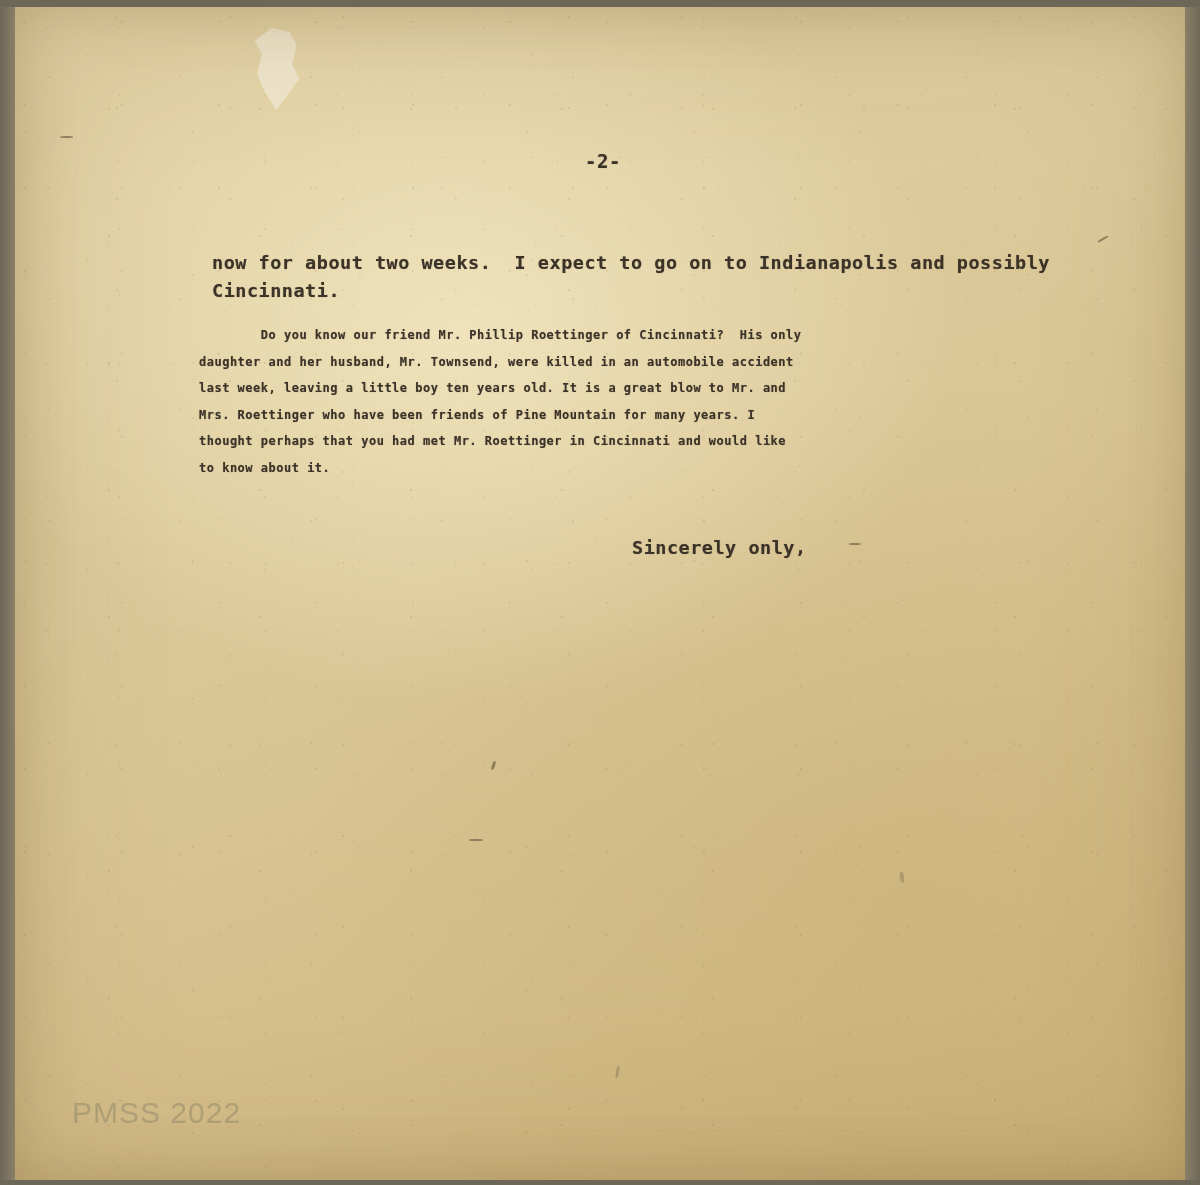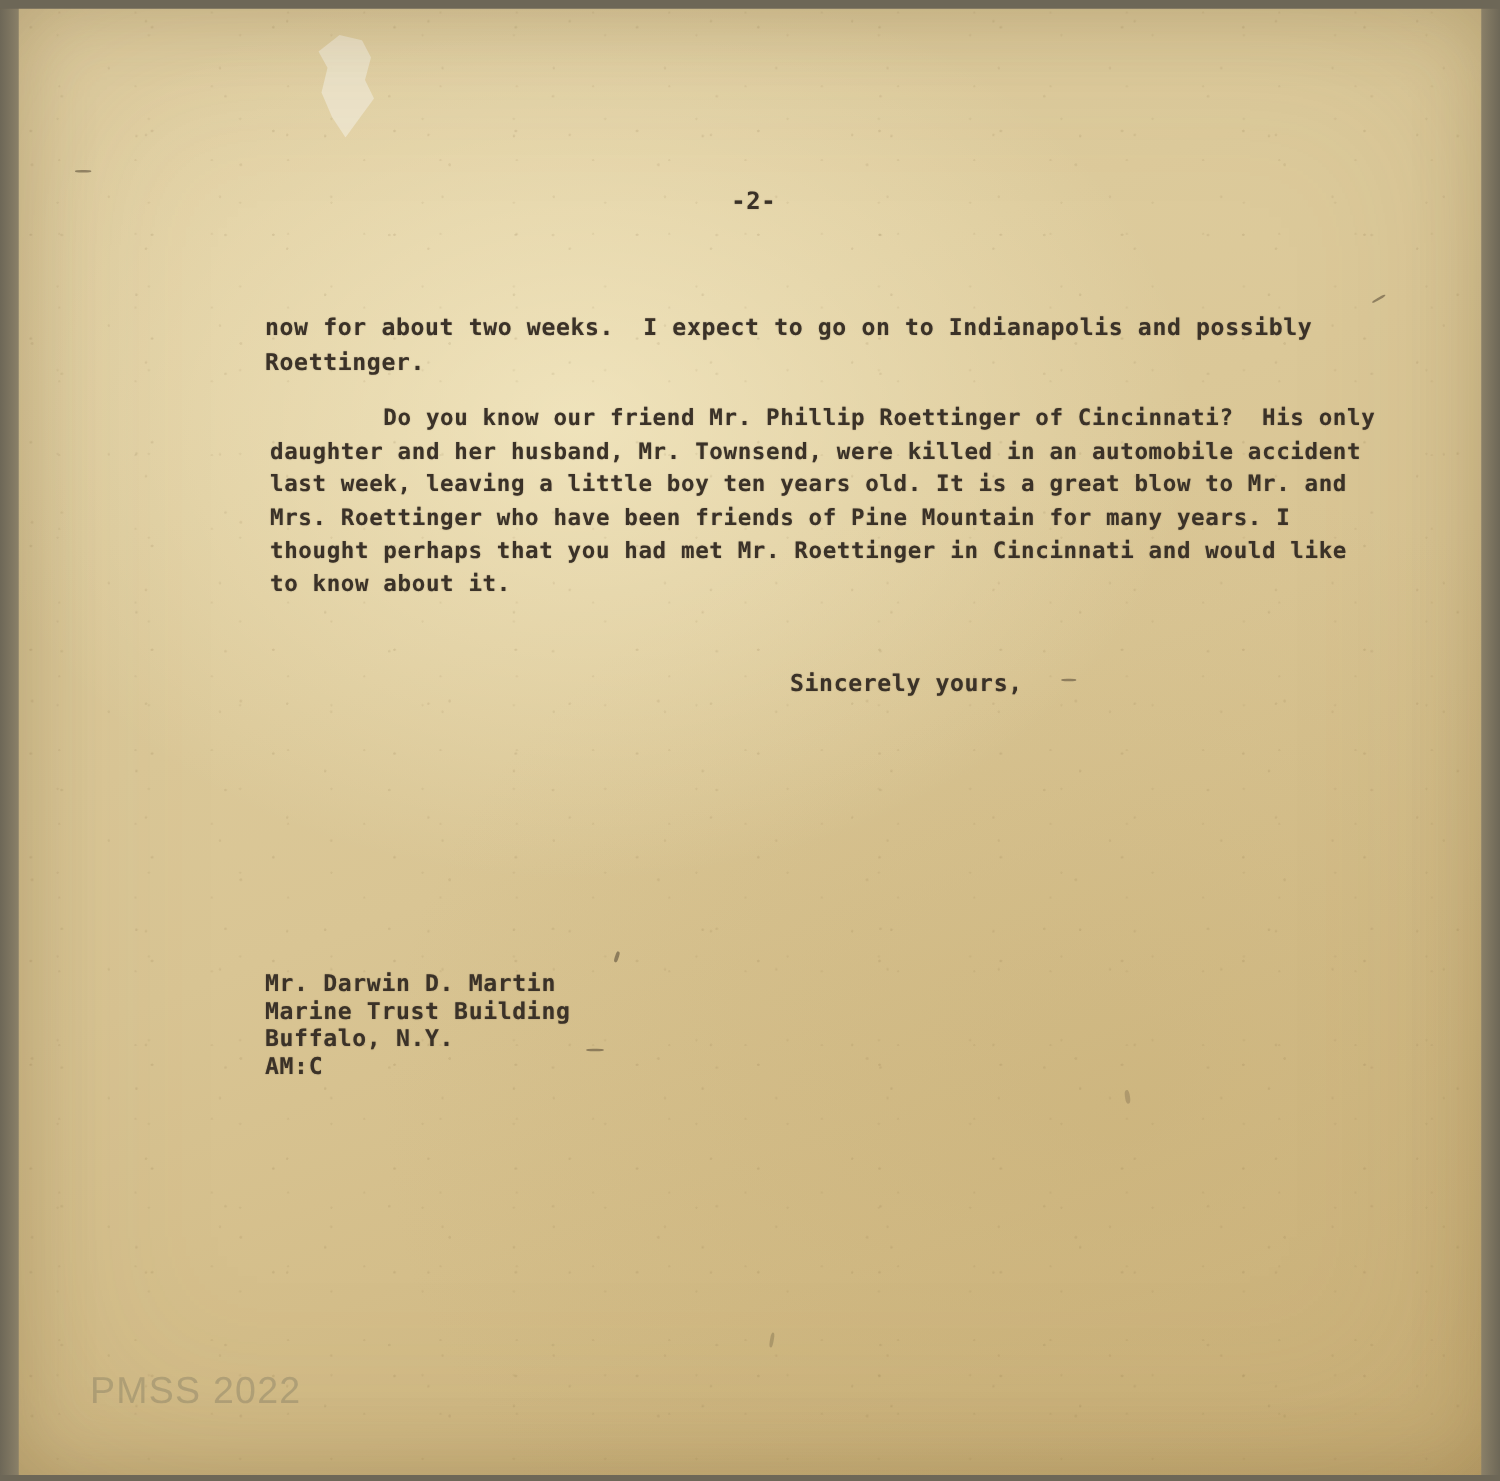--- a/index.html
+++ b/index.html
@@ -83,23 +83,23 @@
     font-weight: bold;
   }
   #body-para-1 {
     left: 198px;
     top: 243px;
     font-size: 18.5px;
     line-height: 28px;
     font-weight: bold;
   }
   #body-para-2 {
-    left: 202px;
+    left: 185px;
     top: 316px;
-    font-size: 18px;
+    font-size: 12px;
     line-height: 26.5px;
     font-weight: bold;
   }
   #closing {
     left: 618px;
     top: 531px;
     font-size: 18.5px;
     font-weight: bold;
   }
   #address-block {
@@ -151,35 +151,31 @@
 <div id="page">
 
   <div id="paper">
     <div id="grain"></div>
 
     <div id="paper-chip"></div>
 
     <div class="doc-text" id="page-number">-2-</div>
 
     <div class="doc-text" id="body-para-1">now for about two weeks.  I expect to go on to Indianapolis and possibly
-Roettinger.</div>
+Cincinnati.</div>
 
     <div class="doc-text" id="body-para-2">        Do you know our friend Mr. Phillip Roettinger of Cincinnati?  His only
 daughter and her husband, Mr. Townsend, were killed in an automobile accident
 last week, leaving a little boy ten years old. It is a great blow to Mr. and
 Mrs. Roettinger who have been friends of Pine Mountain for many years. I
 thought perhaps that you had met Mr. Roettinger in Cincinnati and would like
 to know about it.</div>
 
-    <div class="doc-text" id="closing">Sincerely yours,</div>
+    <div class="doc-text" id="closing">Sincerely only,</div>
 
-    <div class="doc-text" id="address-block">Mr. Darwin D. Martin
-Marine Trust Building
-Buffalo, N.Y.
-AM:C</div>
 
     <div class="stray" style="left:835px; top:537px; width:12px; height:2px;"></div>
     <div class="stray" style="left:455px; top:833px; width:14px; height:2px;"></div>
     <div class="stray" style="left:46px; top:130px; width:13px; height:2px;"></div>
     <div class="stray" style="left:1083px; top:232px; width:12px; height:2px; transform:rotate(-30deg);"></div>
     <div class="stray" style="left:478px; top:755px; width:3px; height:9px; transform:rotate(18deg);"></div>
     <div class="stray" style="left:602px; top:1060px; width:3px; height:12px; transform:rotate(10deg); opacity:0.5;"></div>
     <div class="stray" style="left:886px; top:866px; width:4px; height:11px; transform:rotate(-8deg); opacity:0.45;"></div>
 
     <div id="watermark">PMSS 2022</div>

